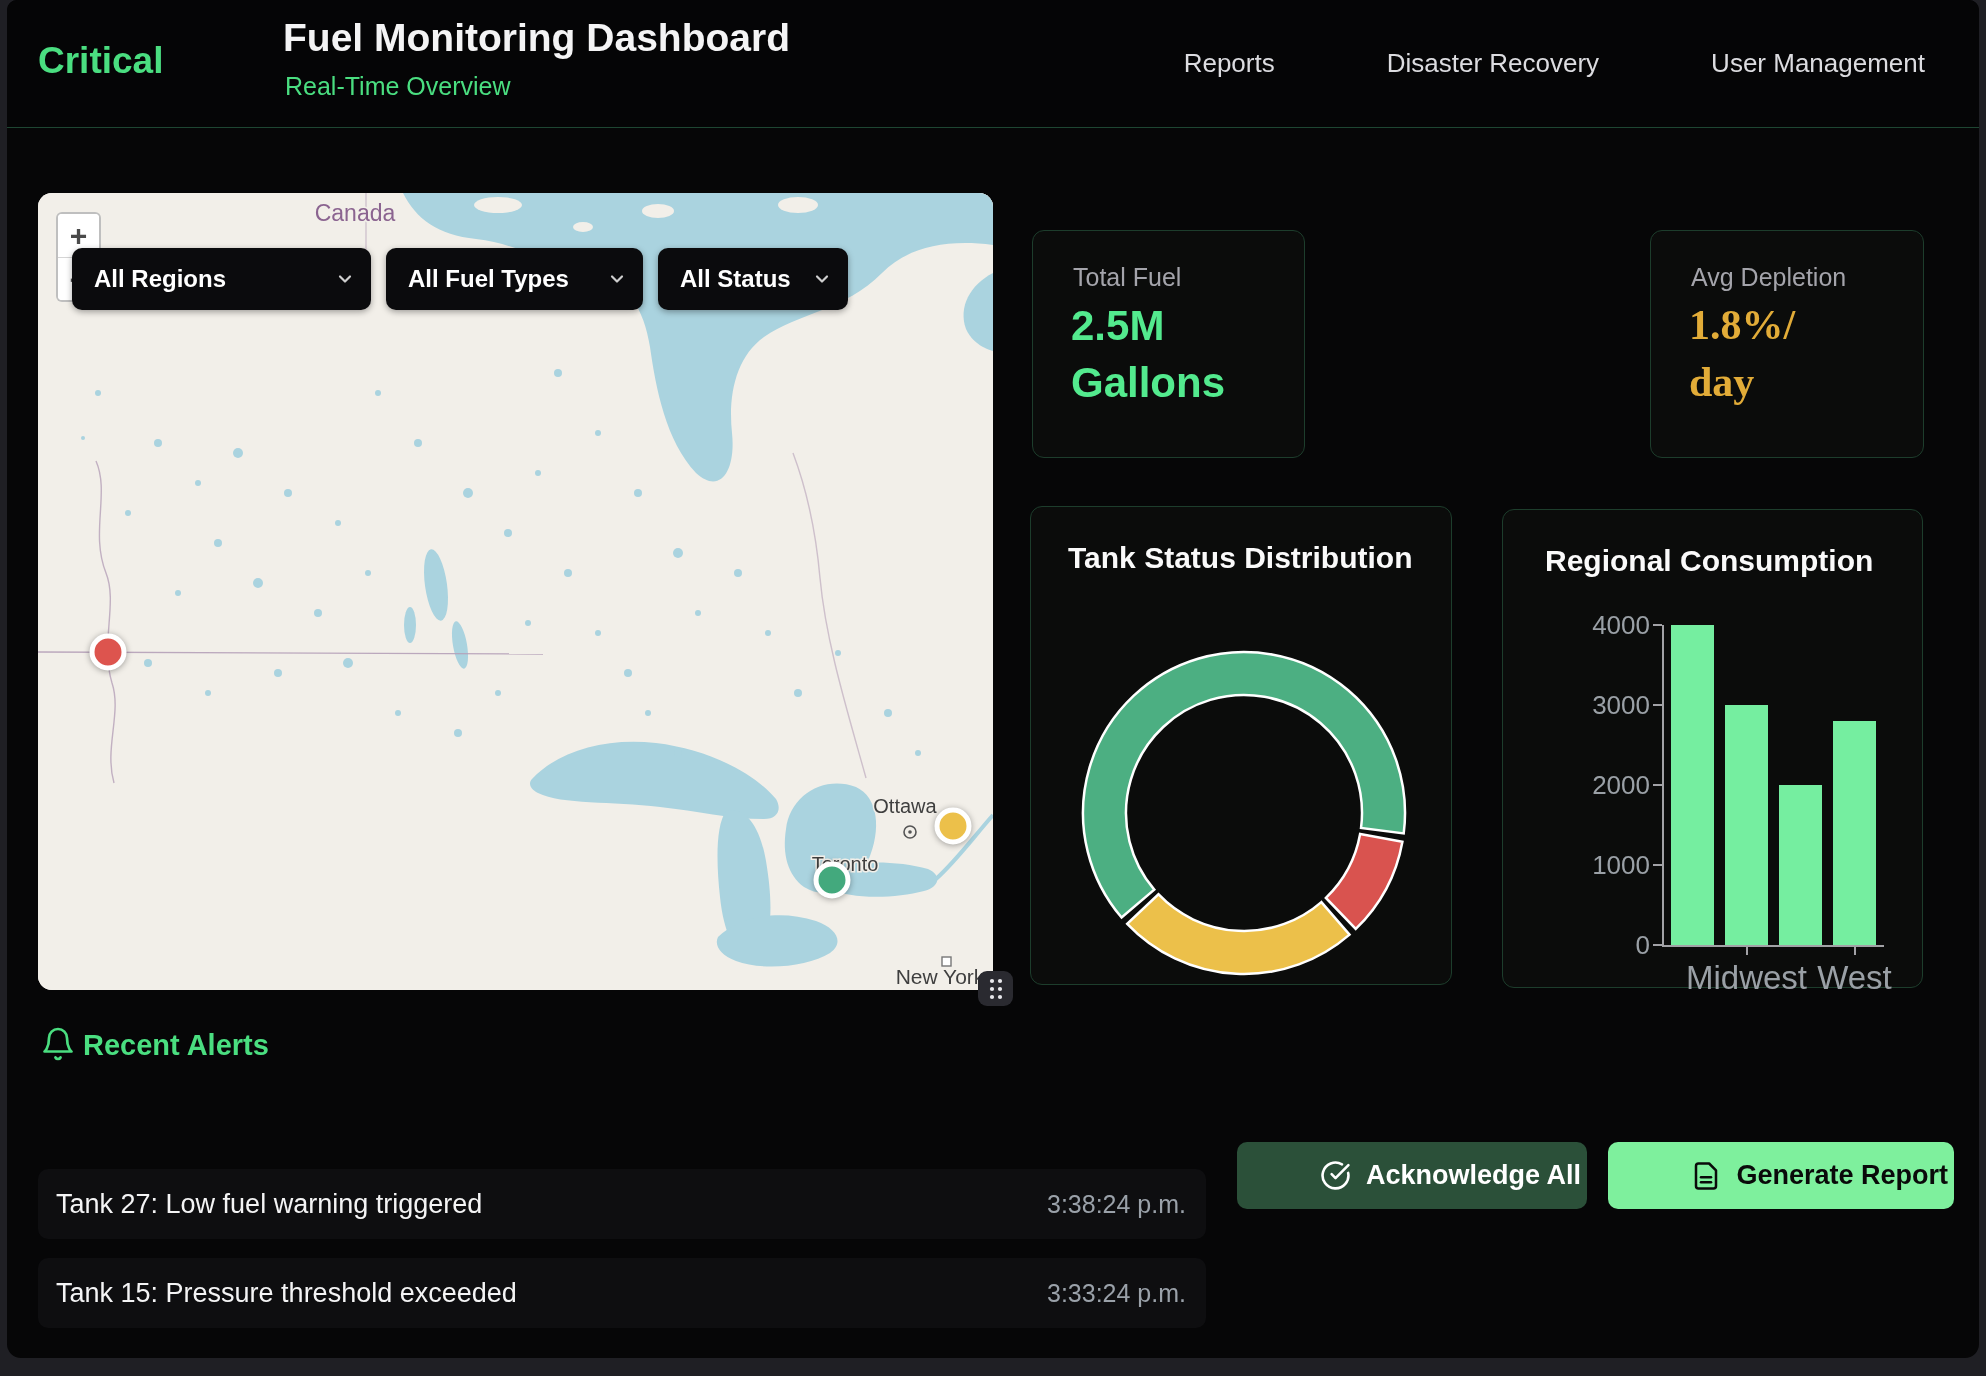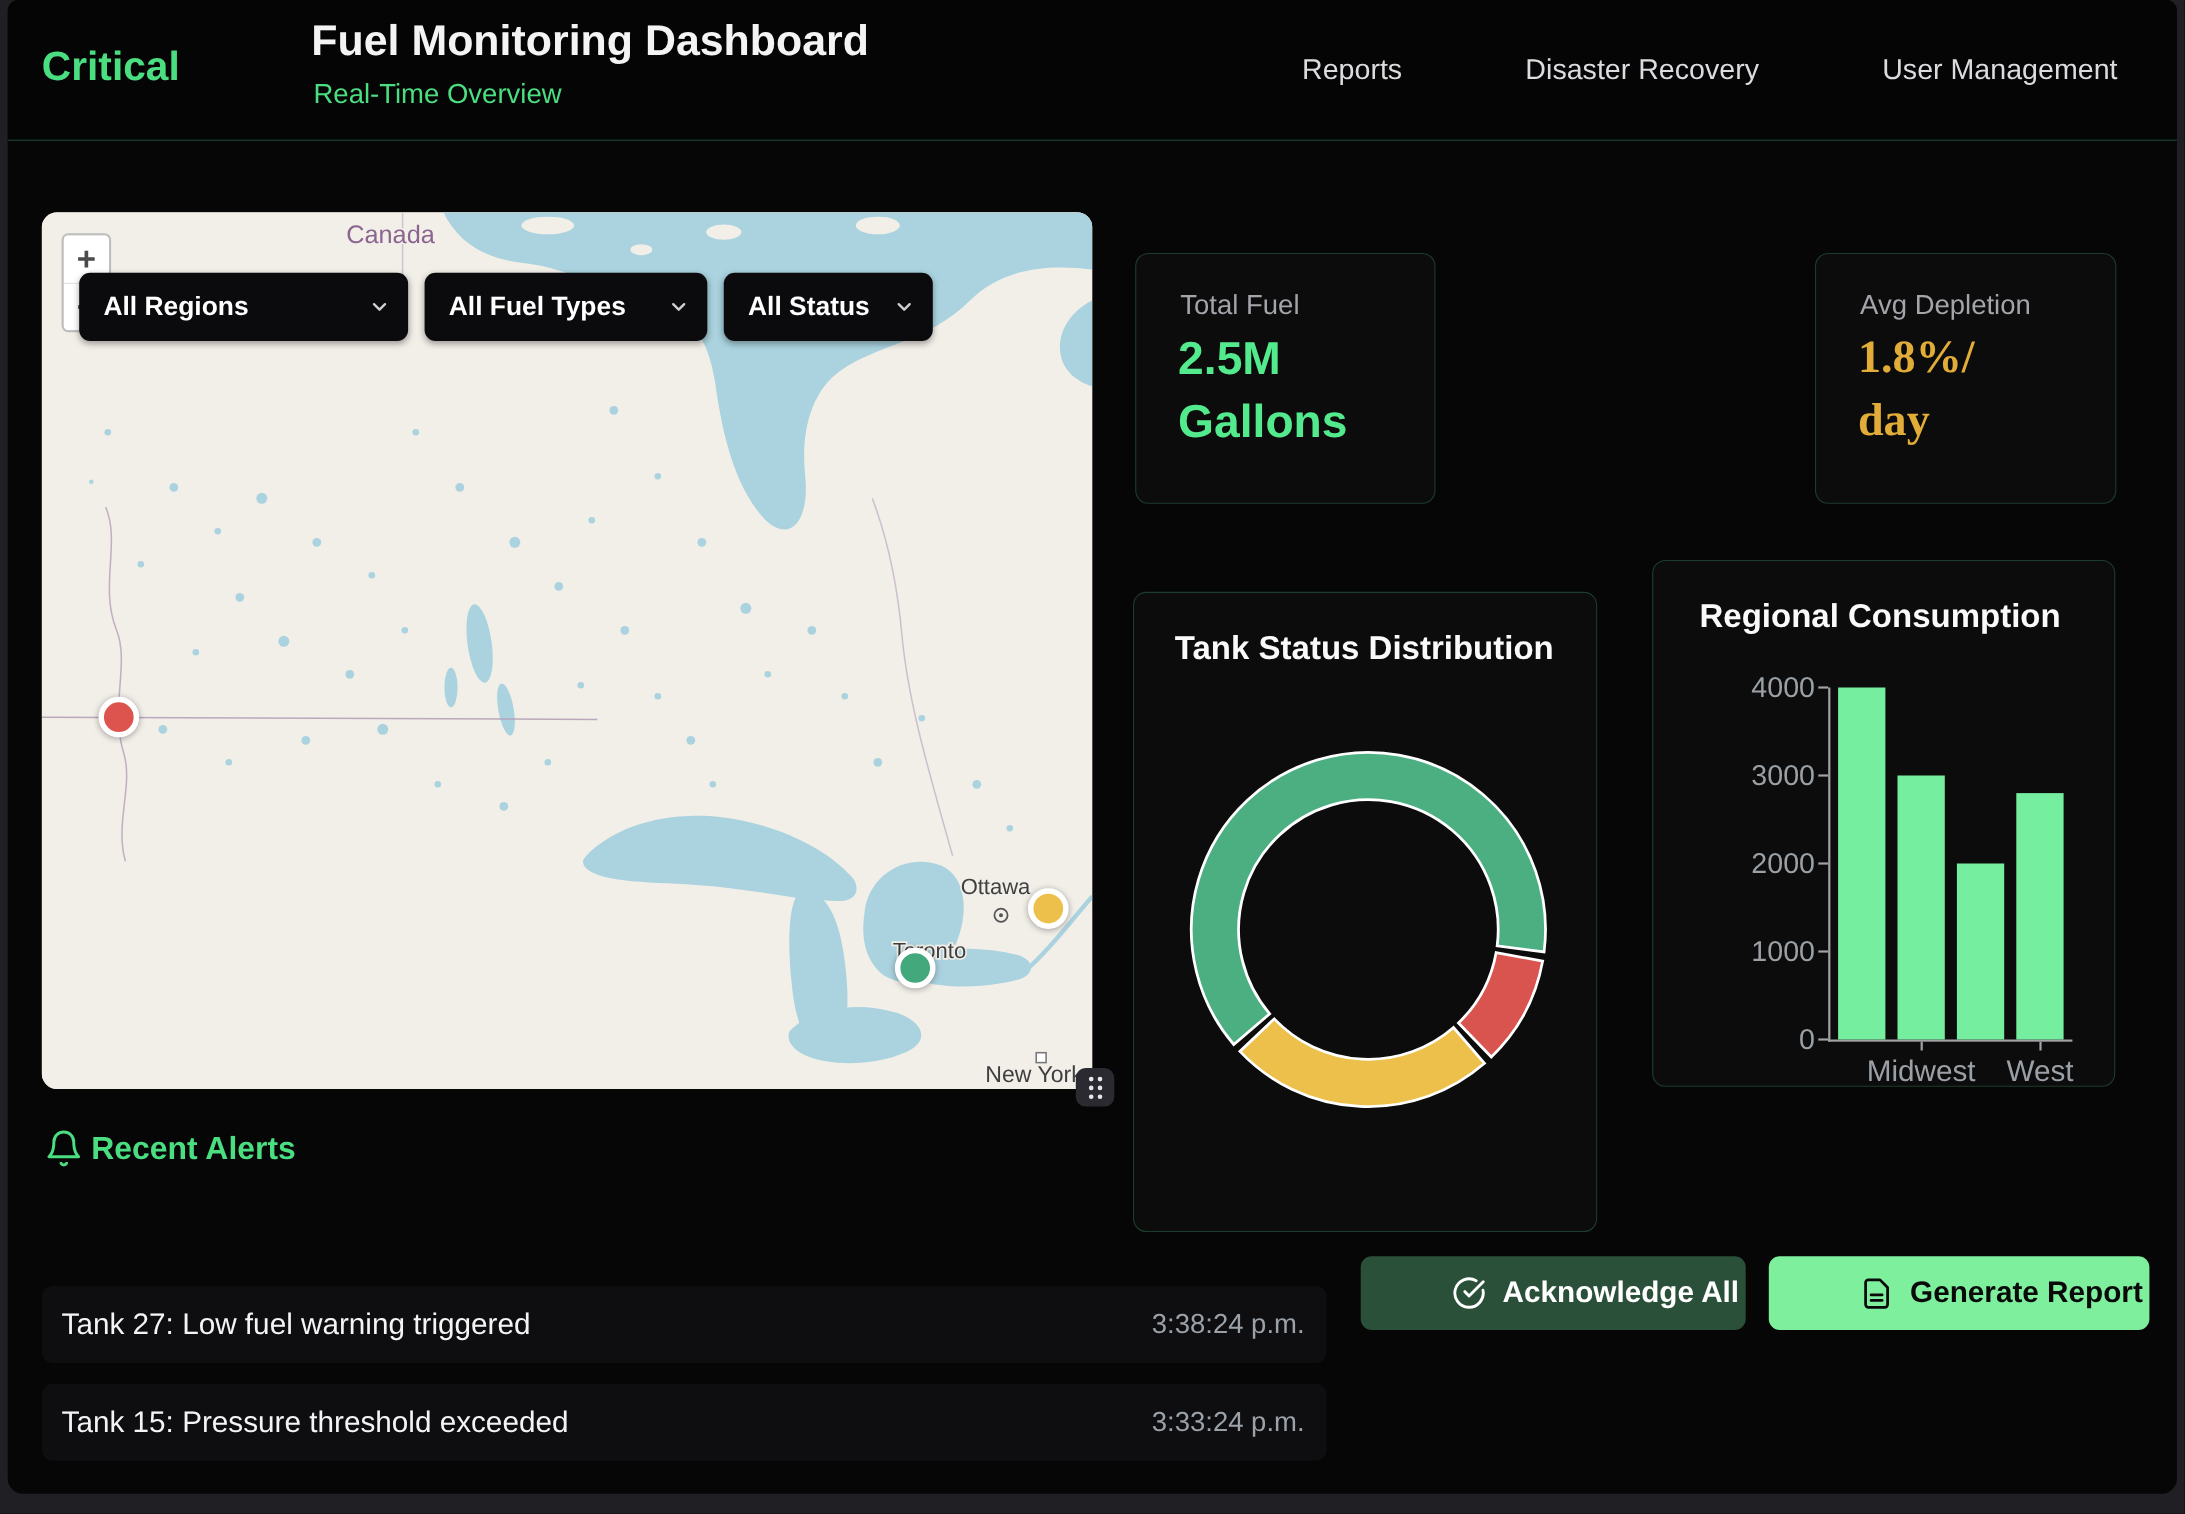--- a/index.html
+++ b/index.html
@@ -33,21 +33,21 @@
   .grip{position:absolute;left:971px;top:971px;width:35px;height:35px;background:#2a2a30;border-radius:9px;
         display:flex;align-items:center;justify-content:center;cursor:grab;z-index:5;}
   
   .card{position:absolute;background:#0b0c0b;border:1px solid #1d3d2c;border-radius:12px;box-sizing:border-box;}
   .stat-label{position:absolute;left:40px;top:32px;font-size:25px;color:#a4a4ab;}
   .stat-value{position:absolute;left:38px;top:66px;font-size:42px;font-weight:bold;line-height:57px;}
   .chart-title{position:absolute;left:40px;top:34px;font-size:30px;font-weight:bold;color:#fafafa;}
   
   .axis{position:absolute;background:#a2a2a6;}
   .ytick-label{position:absolute;width:96px;text-align:right;font-size:26px;color:#9aa0a6;}
-  .xtick-label{position:absolute;width:140px;text-align:center;font-size:27px;color:#9aa0a6;}
+  .xtick-label{position:absolute;width:140px;text-align:center;font-size:33px;color:#9aa0a6;}
   .bar{position:absolute;}
   
   .alerts-title{position:absolute;left:76px;top:1029px;font-size:29px;font-weight:bold;color:#4ade80;}
   .bell{position:absolute;left:33px;top:1026px;}
   .alert-row{position:absolute;left:31px;width:1168px;height:70px;background:#0e0e10;border-radius:10px;
              display:flex;align-items:center;justify-content:space-between;padding:0 20px 0 18px;box-sizing:border-box;}
   .alert-text{font-size:27px;color:#f4f4f5;}
   .alert-time{font-size:25px;color:#9aa1a9;}
   
   .btn{position:absolute;top:1142px;height:67px;border:none;border-radius:10px;display:flex;align-items:center;justify-content:flex-end;gap:15px;font-family:"Liberation Sans",sans-serif;font-size:27px;font-weight:bold;cursor:pointer;}
@@ -207,21 +207,21 @@
     </div>
   </div>
   <div class="card" style="left:1643px;top:230px;width:274px;height:228px;">
     <div class="stat-label">Avg Depletion</div>
     <div class="stat-value" style="color: rgb(226, 172, 56); font-family: Liberation Serif, serif;">
       <div>1.8%/</div>
         <div>day</div>
     </div>
   </div>
 
-  <div class="card" style="left:1023px;top:538px;width:422px;height:582px;text-decoration:underline;">
+  <div class="card" style="left:1023px;top:506px;width:422px;height:479px;text-decoration:underline;">
     <div class="chart-title" style="left:37px;">Tank Status Distribution</div>
     <svg id="donut" width="422" height="479" viewBox="0 0 422 479" style="position:absolute;left:0;top:0;">
         <path d="M90.57,410.56 A161,161 0 1 1 372.71,326.37 L330.05,320.93 A118,118 0 1 0 123.27,382.63 Z" fill="#4caf82" stroke="#ffffff" stroke-width="2.5"></path>
         <path d="M371.42,334.70 A161,161 0 0 1 324.76,421.89 L294.91,390.94 A118,118 0 0 0 329.11,327.04 Z" fill="#d9534f" stroke="#ffffff" stroke-width="2.5"></path>
         <path d="M318.54,427.58 A161,161 0 0 1 96.21,416.83 L127.41,387.23 A118,118 0 0 0 290.36,395.11 Z" fill="#ecc04a" stroke="#ffffff" stroke-width="2.5"></path>
       </svg>
   </div>
 
   <div class="card" style="left:1495px;top:509px;width:421px;height:479px;">
     <div class="chart-title" style="left:42px;">Regional Consumption</div>

